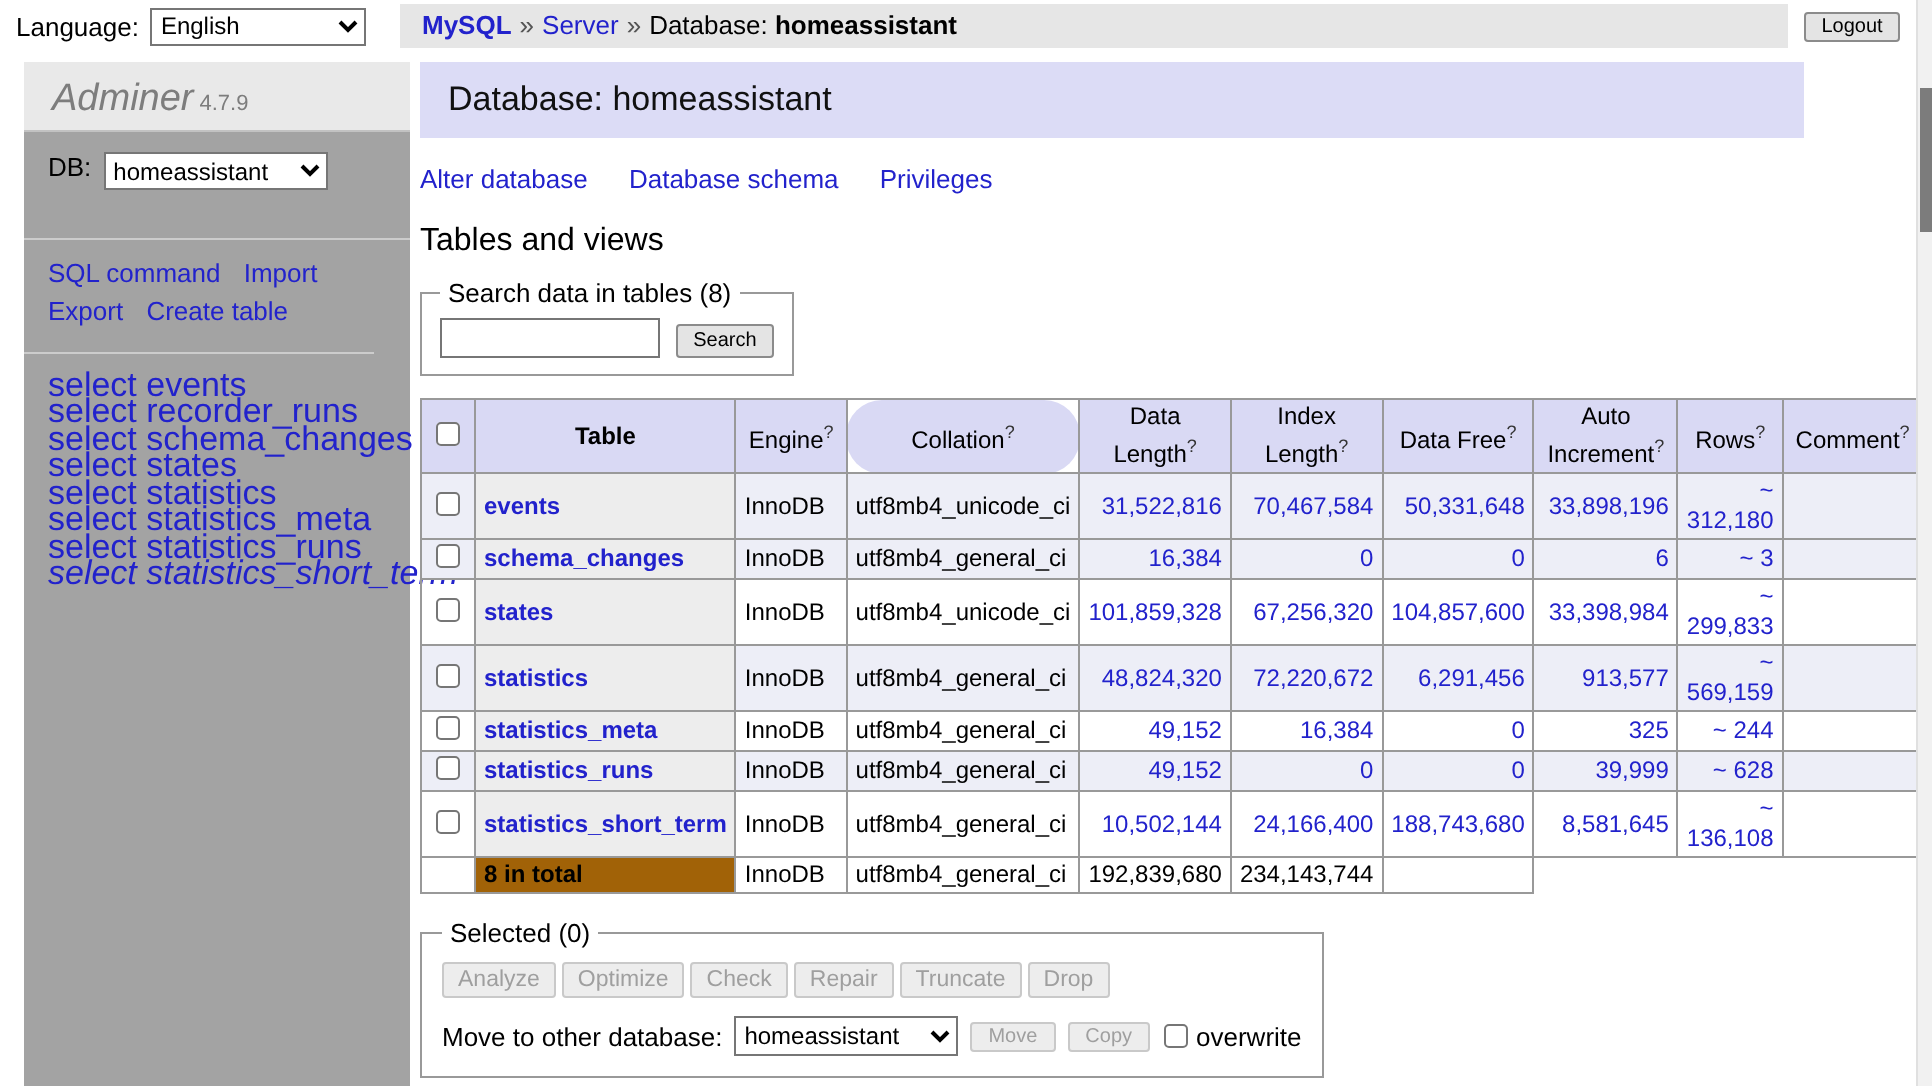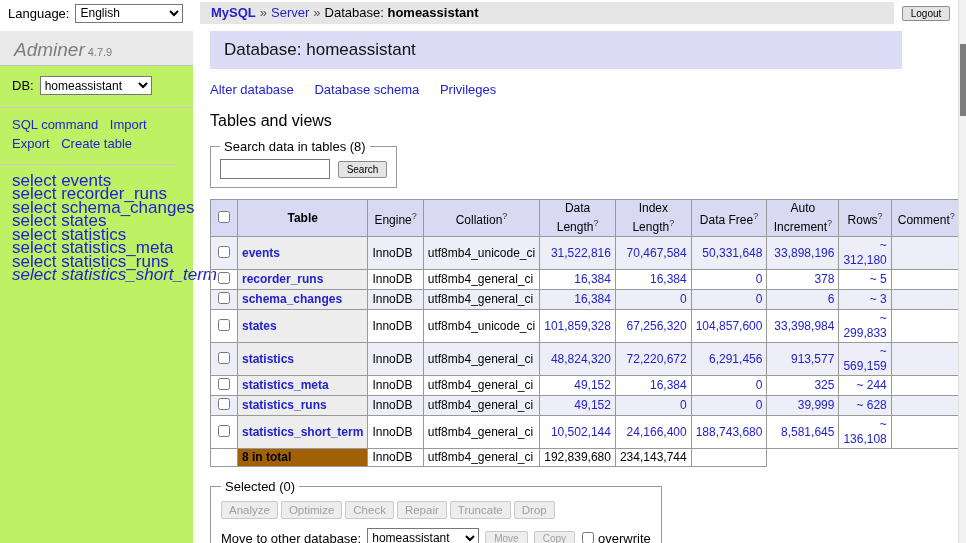--- a/index.html
+++ b/index.html
@@ -20,25 +20,25 @@
   .breadcrumb .sep { color: #555; margin: 0 4px; }
   .logout-area { width: 64px; display: flex; justify-content: center; }
 
   button { font-family: inherit; font-size: 10px; padding: 1px 8px; background: #e4e4e4;
            border: 1px solid #8b8b8b; border-radius: 2px; color: #000; }
   button:disabled { color: #9f9f9f; background: #ededed; border-color: #c9c9c9; }
   select { font-family: inherit; border: 1px solid #767676; background: #fff; }
   input[type=text] { font-family: inherit; border: 1px solid #767676; }
 
   
-  .sidebar { position: absolute; left: 0; top: 31px; bottom: 0; width: 193px; background: #bef264; }
+  .sidebar { position: absolute; left: 12px; top: 31px; bottom: 0; width: 193px; background: #a3a3a3; }
   .brand { background: #e9e9e9; border-bottom: 1px solid #c2c2c2; padding: 8px 14px; height: 35px; }
   .brand .app { font-style: italic; font-size: 19px; color: #7d7d7d; }
   .brand .ver { font-size: 11px; color: #7d7d7d; margin-left: 3px; }
-  .db-row { padding: 10px 12px 12px; border-bottom: 1px solid #ccc; display: flex; align-items: center; gap: 6px; }
+  .db-row { padding: 10px 12px 24px; border-bottom: 1px solid #ccc; display: flex; gap: 6px; }
   .db-row select { width: 112px; height: 19px; font-size: 12px; }
   .side-links { padding: 8px 12px 10px; border-bottom: 1px solid #ccc; width: 175px; line-height: 1.45; }
   .side-links .lnk { margin-right: 8px; white-space: nowrap; }
   .side-links-inner { width: 150px; }
   .table-links { padding: 9px 12px; line-height: 13.5px; font-size: 17px; }
   .table-links .lnk { display: block; white-space: nowrap; }
 
   
   .main { position: absolute; left: 210px; top: 26px; width: 692px; }
   h2.page-title { margin: 5px 0 0; background: #dcdcf6; font-size: 17px; font-weight: normal;
@@ -58,21 +58,21 @@
   .tables thead td, .tables thead th { background: #d9d9f4; text-align: center; padding: 1px 6px; font-weight: normal; }
   .tables thead th { font-weight: bold; }
   .tables tbody th { background: #ededed; text-align: left; font-weight: bold; }
   .tables tr.odd td { background: #edeef7; }
   .tables .rt { text-align: right; }
   .tables .check { text-align: center; width: 22px; }
   .tables a.num { color: #2222cc; cursor: pointer; }
   .tables a.tbl { color: #2222cc; font-weight: bold; cursor: pointer; }
   sup.help { font-size: 9px; color: #333; cursor: pointer; }
   .tables tr.total th { background: #a16207; font-weight: bold; }
-  .c-table { min-width: 112px; } .c-engine { min-width: 42px; } .c-coll { min-width: 98px; }
+  .c-table { min-width: 112px; } .c-engine { min-width: 42px; } .c-coll { min-width: 98px; border-radius: 18px; }
   .c-dlen { min-width: 62px; } .c-ilen { min-width: 66px; } .c-dfree { min-width: 56px; }
   .c-auto { min-width: 72px; } .c-rows { min-width: 50px; } .c-comment { min-width: 50px; }
   input[type=checkbox] { width: 12px; height: 12px; margin: 1px; }
 
   
   .selected-fs { margin-top: 12px; padding: 7px 10px 10px; }
   .btn-row button { margin-right: 3px; padding: 2px 7px; font-size: 11.5px; }
   .move-row { margin-top: 9px; display: flex; align-items: center; gap: 6px; }
   .move-row select { width: 112px; height: 20px; font-size: 12px; }
   .move-row label { display: flex; align-items: center; gap: 3px; }
@@ -156,32 +156,20 @@
         <tr class="odd">
           <td class="check"><input type="checkbox" style=""></td>
           <th><a class="tbl">events</a></th>
           <td>InnoDB</td>
           <td>utf8mb4_unicode_ci</td>
           <td class="rt"><a class="num">31,522,816</a></td>
           <td class="rt"><a class="num">70,467,584</a></td>
           <td class="rt"><a class="num">50,331,648</a></td>
           <td class="rt"><a class="num">33,898,196</a></td>
           <td class="rt"><a class="num">~ 312,180</a></td>
-          <td></td>
-        </tr>
-        <tr class="">
-          <td class="check"><input type="checkbox" style=""></td>
-          <th><a class="tbl">recorder_runs</a></th>
-          <td>InnoDB</td>
-          <td>utf8mb4_general_ci</td>
-          <td class="rt"><a class="num">16,384</a></td>
-          <td class="rt"><a class="num">16,384</a></td>
-          <td class="rt"><a class="num">0</a></td>
-          <td class="rt"><a class="num">378</a></td>
-          <td class="rt"><a class="num">~ 5</a></td>
           <td></td>
         </tr>
         <tr class="odd">
           <td class="check"><input type="checkbox" style=""></td>
           <th><a class="tbl">schema_changes</a></th>
           <td>InnoDB</td>
           <td>utf8mb4_general_ci</td>
           <td class="rt"><a class="num">16,384</a></td>
           <td class="rt"><a class="num">0</a></td>
           <td class="rt"><a class="num">0</a></td>

